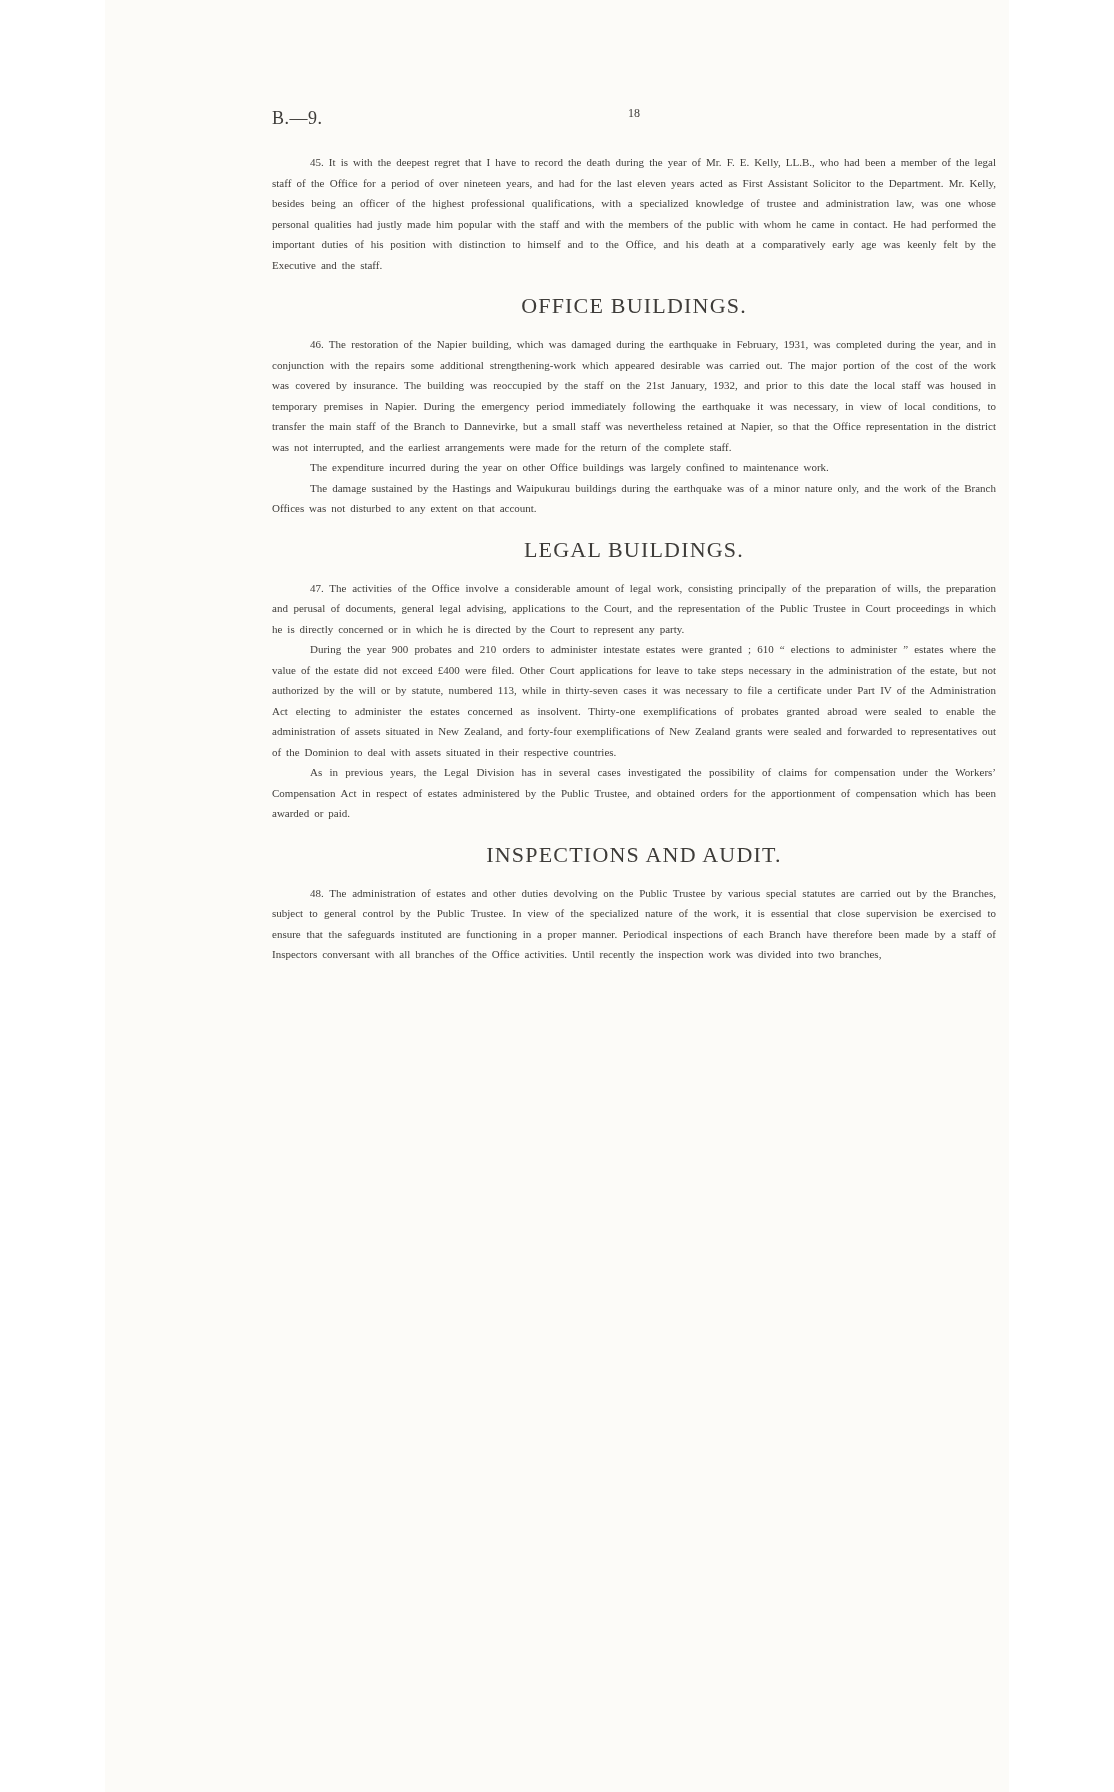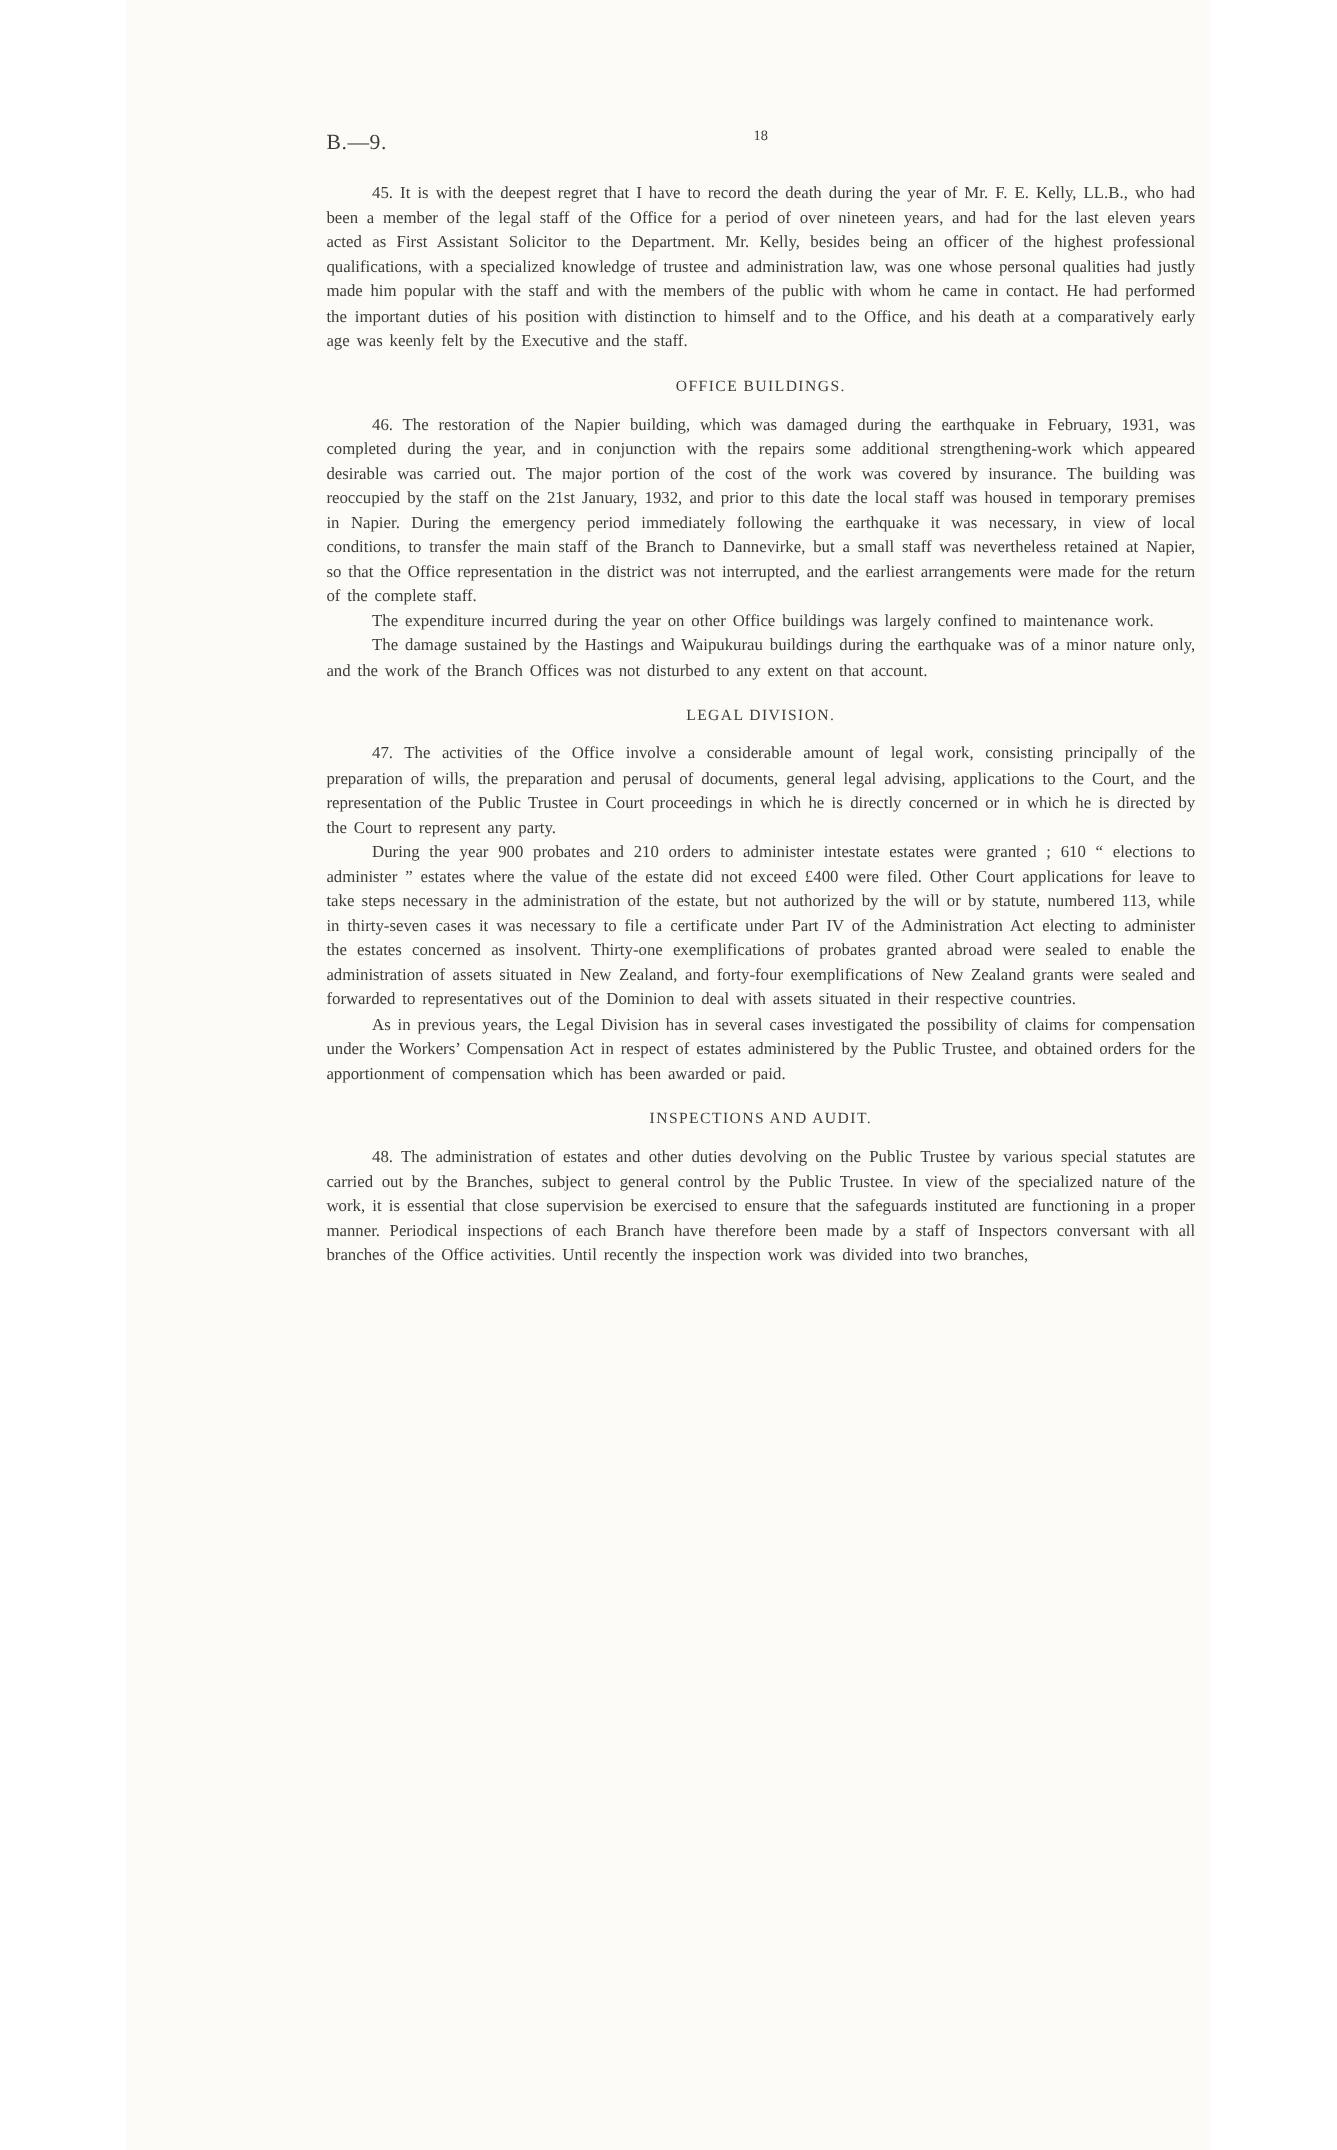--- a/index.html
+++ b/index.html
@@ -38,29 +38,29 @@
   }
   .page-number {
     position: absolute;
     left: 50%;
     transform: translateX(-50%);
     top: -2px;
     font-size: 12px;
   }
   .para {
     margin: 0;
-    font-size: 14px;
+    font-size: 11px;
     line-height: 20.5px;
     text-align: justify;
     text-indent: 38px;
     word-spacing: 2.2px;
   }
   .heading {
     margin: 18px 0 15px 0;
-    font-size: 13px;
+    font-size: 22px;
     font-weight: normal;
     text-align: center;
     letter-spacing: 1.2px;
   }
 </style>
 </head>
 <body>
 
 <div class="page">
   <div class="content-area">
@@ -71,21 +71,21 @@
     </header>
 
     <p class="para">45. It is with the deepest regret that I have to record the death during the year of Mr. F. E. Kelly, LL.B., who had been a member of the legal staff of the Office for a period of over nineteen years, and had for the last eleven years acted as First Assistant Solicitor to the Department. Mr. Kelly, besides being an officer of the highest professional qualifications, with a specialized knowledge of trustee and administration law, was one whose personal qualities had justly made him popular with the staff and with the members of the public with whom he came in contact. He had performed the important duties of his position with distinction to himself and to the Office, and his death at a comparatively early age was keenly felt by the Executive and the staff.</p>
 
     <h2 class="heading">OFFICE BUILDINGS.</h2>
 
     <p class="para">46. The restoration of the Napier building, which was damaged during the earthquake in February, 1931, was completed during the year, and in conjunction with the repairs some additional strengthening-work which appeared desirable was carried out. The major portion of the cost of the work was covered by insurance. The building was reoccupied by the staff on the 21st January, 1932, and prior to this date the local staff was housed in temporary premises in Napier. During the emergency period immediately following the earthquake it was necessary, in view of local conditions, to transfer the main staff of the Branch to Dannevirke, but a small staff was nevertheless retained at Napier, so that the Office representation in the district was not interrupted, and the earliest arrangements were made for the return of the complete staff.</p>
     <p class="para">The expenditure incurred during the year on other Office buildings was largely confined to maintenance work.</p>
     <p class="para">The damage sustained by the Hastings and Waipukurau buildings during the earthquake was of a minor nature only, and the work of the Branch Offices was not disturbed to any extent on that account.</p>
 
-    <h2 class="heading">LEGAL DIVISION.</h2>
+    <h2 class="heading">LEGAL BUILDINGS.</h2>
 
     <p class="para">47. The activities of the Office involve a considerable amount of legal work, consisting principally of the preparation of wills, the preparation and perusal of documents, general legal advising, applications to the Court, and the representation of the Public Trustee in Court proceedings in which he is directly concerned or in which he is directed by the Court to represent any party.</p>
     <p class="para">During the year 900 probates and 210 orders to administer intestate estates were granted ; 610 “ elections to administer ” estates where the value of the estate did not exceed £400 were filed. Other Court applications for leave to take steps necessary in the administration of the estate, but not authorized by the will or by statute, numbered 113, while in thirty-seven cases it was necessary to file a certificate under Part IV of the Administration Act electing to administer the estates concerned as insolvent. Thirty-one exemplifications of probates granted abroad were sealed to enable the administration of assets situated in New Zealand, and forty-four exemplifications of New Zealand grants were sealed and forwarded to representatives out of the Dominion to deal with assets situated in their respective countries.</p>
     <p class="para">As in previous years, the Legal Division has in several cases investigated the possibility of claims for compensation under the Workers’ Compensation Act in respect of estates administered by the Public Trustee, and obtained orders for the apportionment of compensation which has been awarded or paid.</p>
 
     <h2 class="heading">INSPECTIONS AND AUDIT.</h2>
 
     <p class="para">48. The administration of estates and other duties devolving on the Public Trustee by various special statutes are carried out by the Branches, subject to general control by the Public Trustee. In view of the specialized nature of the work, it is essential that close supervision be exercised to ensure that the safeguards instituted are functioning in a proper manner. Periodical inspections of each Branch have therefore been made by a staff of Inspectors conversant with all branches of the Office activities. Until recently the inspection work was divided into two branches,</p>
 
   </div>

